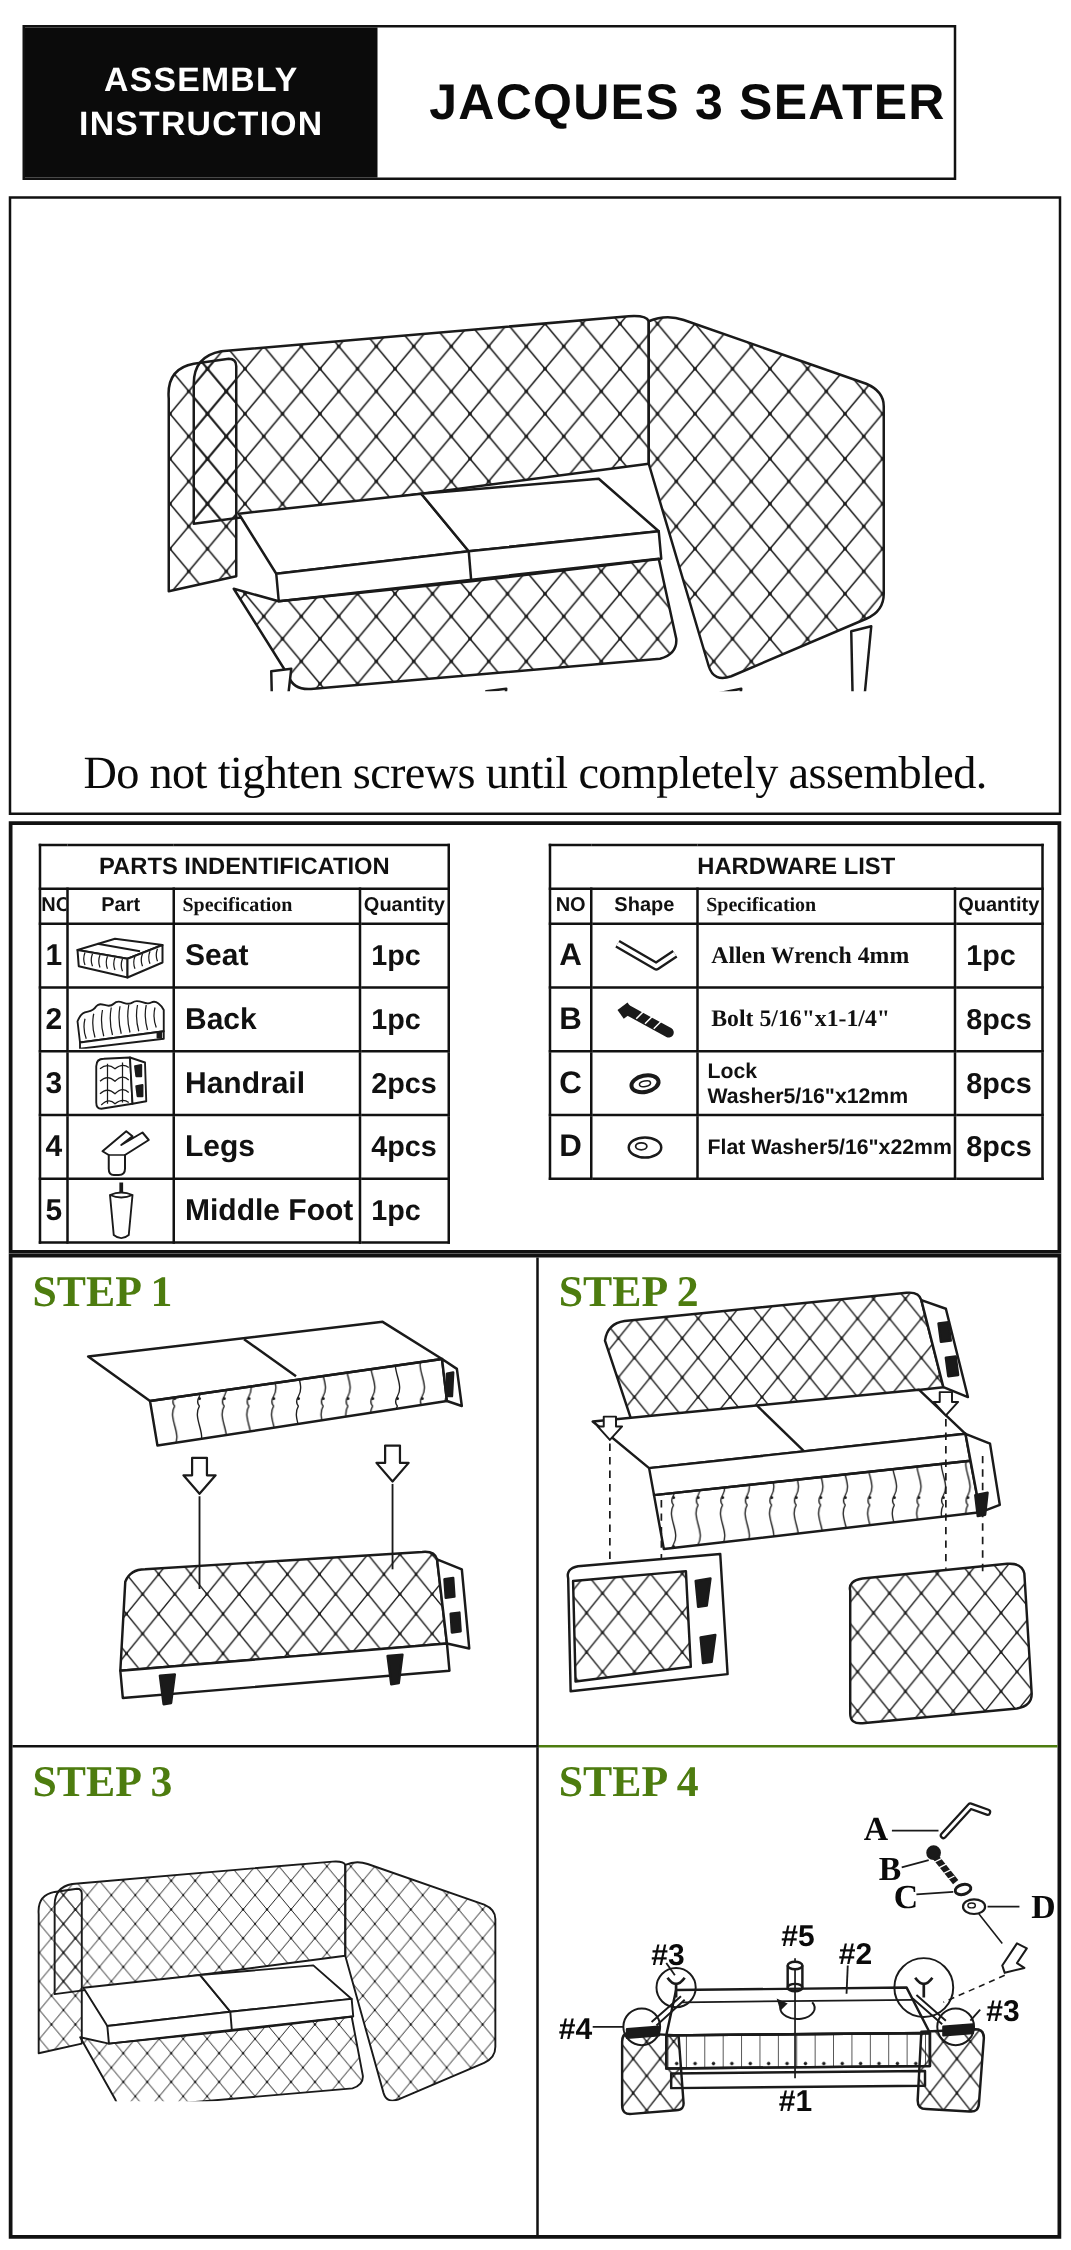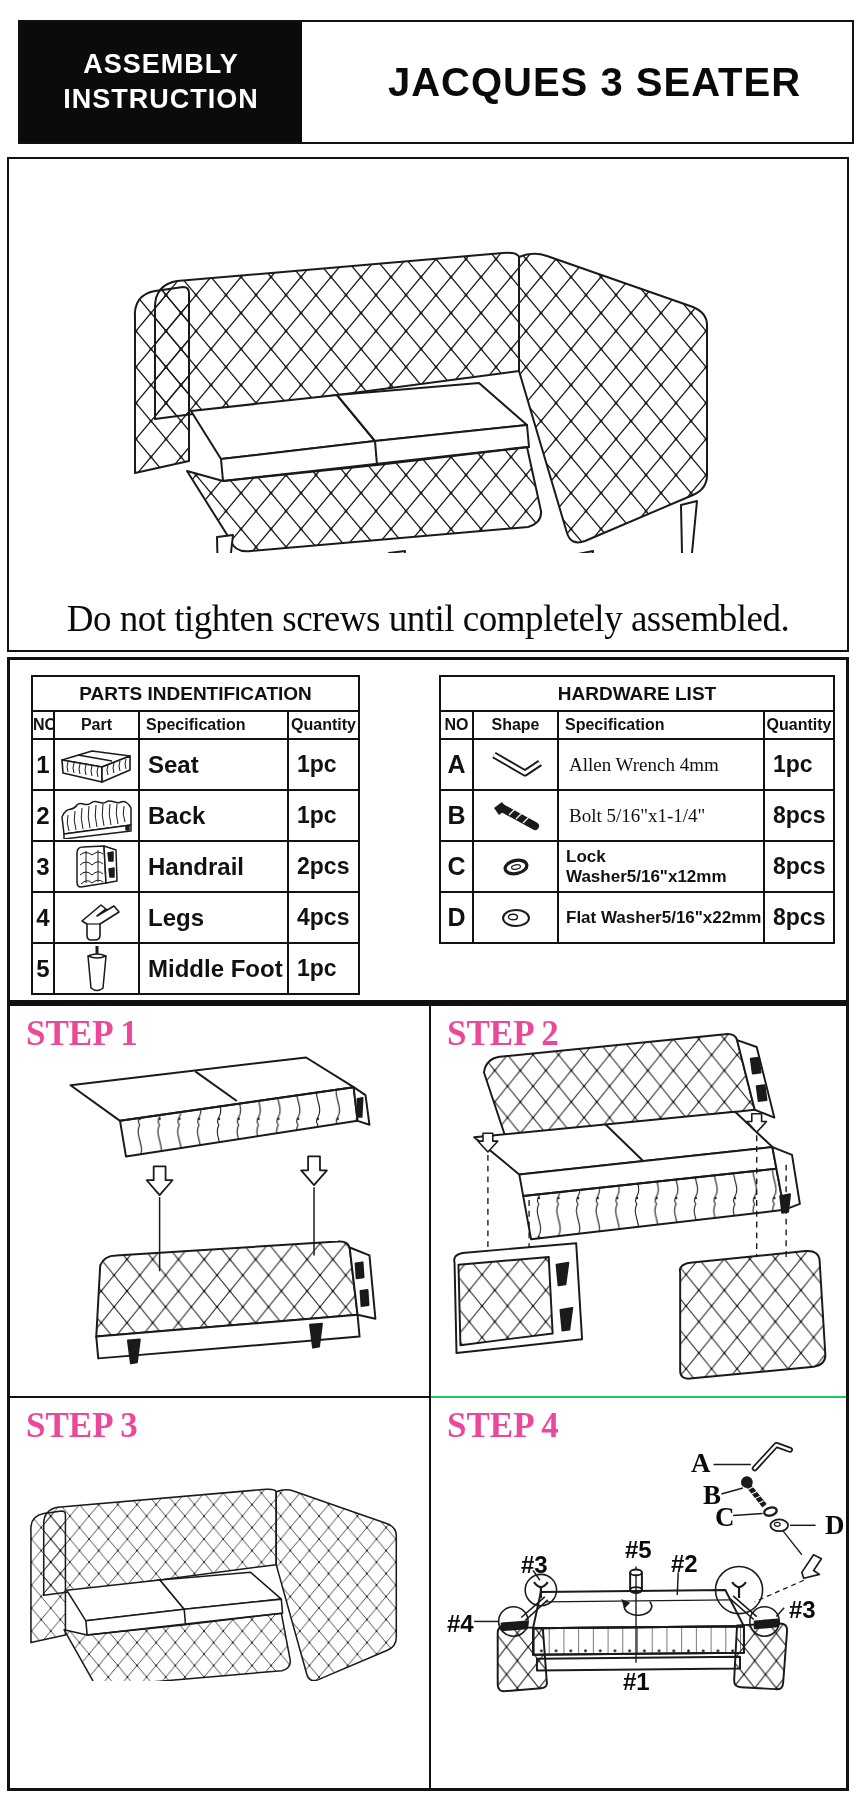--- a/index.html
+++ b/index.html
@@ -2,21 +2,21 @@
 <html><head>
 <meta charset="utf-8">
 <style>
   html,body{margin:0;padding:0;background:#888;}
   .page{position:relative;width:857px;height:1800px;background:#ffffff;overflow:hidden;
         font-family:"Liberation Sans",sans-serif;color:#111;}
   .abs{position:absolute;}
   svg{display:block;}
 
   
-  .header{left:18px;top:20px;width:836px;height:124px;border:2px solid #111;
+  .header{left:18px;top:20px;width:747px;height:124px;border:2px solid #111;
           display:flex;box-sizing:border-box;background:#fff;gap:35px;}
   .header-black{width:282px;height:100%;background:#0b0b0b;color:#fff;
           display:flex;flex-direction:column;align-items:center;justify-content:center;
           font-weight:bold;font-size:27px;letter-spacing:1px;line-height:1.3;}
   .header-title{flex:1;display:flex;align-items:center;justify-content:center;
           font-weight:bold;font-size:40px;letter-spacing:1px;color:#0a0a0a;}
 
   
   .hero-box{left:7px;top:157px;width:842px;height:495px;border:2px solid #111;
           box-sizing:border-box;background:#fff;}
@@ -24,41 +24,41 @@
           font-family:"Liberation Serif",serif;font-weight:normal;font-size:37px;
           letter-spacing:-0.5px;color:#0a0a0a;}
 
   
   .tables-box{left:7px;top:657px;width:842px;height:346px;border:3px solid #111;
           box-sizing:border-box;background:#fff;}
   table{border-collapse:collapse;position:absolute;table-layout:fixed;background:#fff;}
   td{border:2px solid #111;padding:0;vertical-align:middle;overflow:hidden;}
   tr.ttl td{font-weight:bold;font-size:19px;text-align:center;}
   tr.hd td{font-weight:bold;font-size:16px;text-align:center;}
-  tr.hd td.l{text-align:left;padding-left:6px;}
+  tr.hd td.l{text-align:left;padding-left:6px;font-family:Liberation Serif, serif;}
   td.no{text-align:center;font-weight:bold;font-size:24px;}
   td.spec{font-weight:bold;font-size:24px;padding-left:8px;}
   td.qty{font-weight:bold;font-size:23px;padding-left:8px;}
   td.icon-cell{text-align:center;}
   td.icon-cell svg{margin:0 auto;}
   .htable td.spec-sans{font-weight:bold;font-size:17px;padding-left:7px;}
-  .htable td.spec-serif{font-family:"Liberation Serif",serif;font-weight:normal;
+  .htable td.spec-serif{font-family:"Liberation Serif",serif;font-weight:bold;
           font-size:19px;padding-left:10px;}
   .htable td.no{font-size:25px;}
 
   
   .steps{left:7px;top:1003px;width:842px;height:788px;border:3px solid #111;
          box-sizing:border-box;background:#fff;display:grid;
          grid-template-columns:421px 415px;grid-template-rows:392px 390px;}
   .cell{position:relative;box-sizing:border-box;}
   .cell.c1{border-right:2px solid #111;border-bottom:2px solid #111;}
-  .cell.c2{border-bottom:2px solid #22c55e;}
+  .cell.c2{border-bottom:2px solid #4d7c0f;}
   .cell.c3{border-right:2px solid #111;text-decoration:underline;}
   .steplabel{position:absolute;left:16px;top:8px;font-family:"Liberation Serif",serif;
-         font-weight:bold;font-size:35px;color:#ec4899;}
+         font-weight:bold;font-size:35px;color:#4d7c0f;}
   .callout{position:absolute;font-weight:bold;font-size:24px;color:#0a0a0a;}
   .callout.serif{font-family:"Liberation Serif",serif;font-size:27px;}
 </style>
 </head>
 <body>
 
 <div class="page">
 
   <div class="abs header">
     <div class="header-black">

